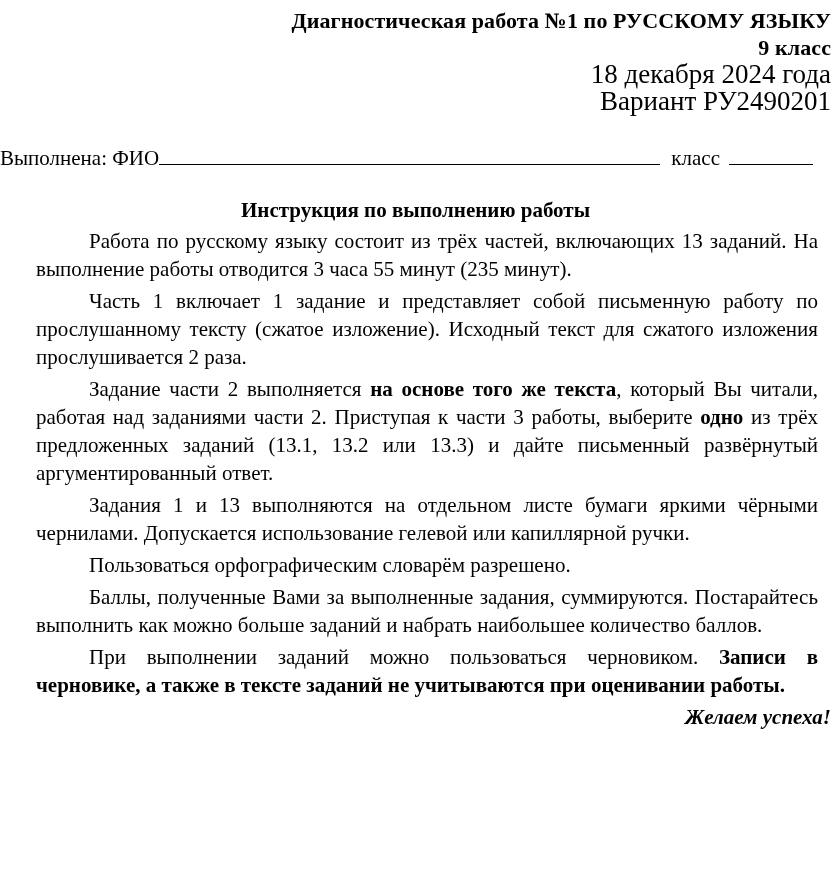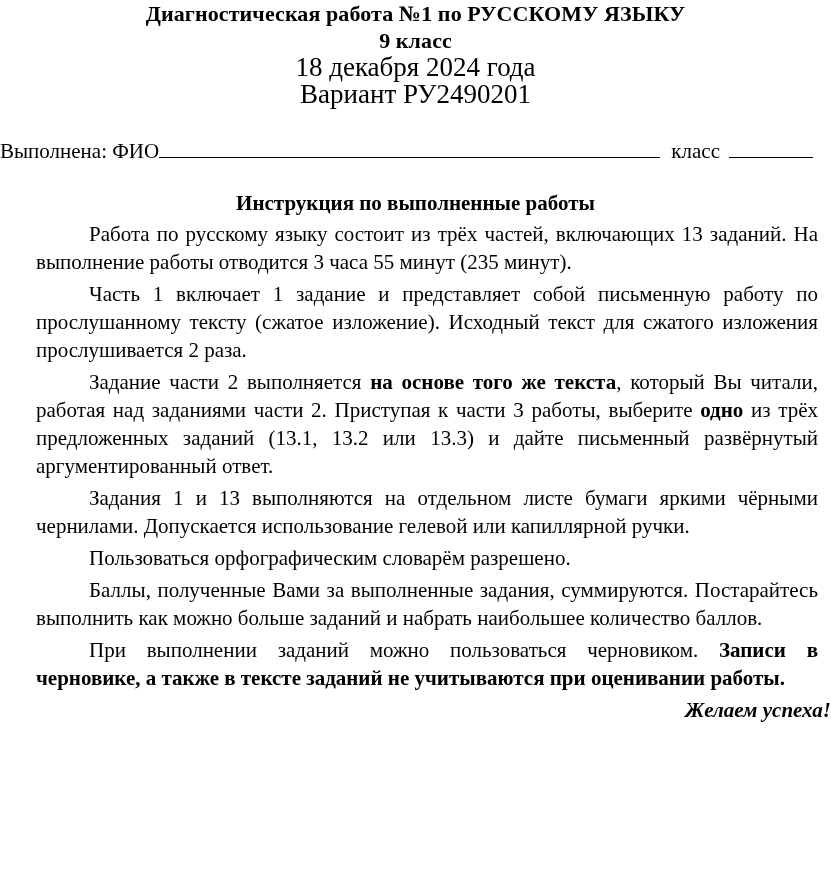--- a/index.html
+++ b/index.html
@@ -19,21 +19,22 @@
     position: relative;
     width: 831px;
     height: 886px;
     box-sizing: border-box;
     padding: 0;
     overflow: hidden;
   }
 
   
   .title-block {
-    text-align: center;
+    padding-top: 7px;
+    text-align: right;
   }
   .title-line-1,
   .title-line-2 {
     font-weight: bold;
     font-size: 22px;
     line-height: 27px;
     letter-spacing: 0.1px;
   }
   .title-line-3,
   .title-line-4 {
@@ -118,21 +119,21 @@
     <div class="title-line-4">Вариант РУ2490201</div>
   </div>
 
   <div class="field-row">
     <span class="field-label">Выполнена: ФИО</span>
     <span class="rule-long"></span>
     <span class="field-mid">класс</span>
     <span class="rule-short"></span>
   </div>
 
-  <div class="instr-heading">Инструкция по выполненные работы</div>
+  <div class="instr-heading">Инструкция по выполнению работы</div>
 
   <div class="body-text">
       <p><span>Работа по русскому языку состоит из трёх частей, включающих 13 заданий. На выполнение работы отводится 3 часа 55 минут (235 минут).</span></p>
       <p><span>Часть 1 включает 1 задание и представляет собой письменную работу по прослушанному тексту (сжатое изложение). Исходный текст для сжатого изложения прослушивается 2 раза.</span></p>
       <p><span>Задание части 2 выполняется </span><b>на основе того же текста</b><span>, который Вы читали, работая над заданиями части 2. Приступая к части 3 работы, выберите </span><b>одно</b><span> из трёх предложенных заданий (13.1, 13.2 или 13.3) и дайте письменный развёрнутый аргументированный ответ.</span></p>
       <p><span>Задания 1 и 13 выполняются на отдельном листе бумаги яркими чёрными чернилами. Допускается использование гелевой или капиллярной ручки.</span></p>
       <p><span>Пользоваться орфографическим словарём разрешено.</span></p>
       <p><span>Баллы, полученные Вами за выполненные задания, суммируются. Постарайтесь выполнить как можно больше заданий и набрать наибольшее количество баллов.</span></p>
       <p><span>При выполнении заданий можно пользоваться черновиком. </span><b>Записи в черновике, а также в тексте заданий не учитываются при оценивании работы.</b></p>
     </div>

